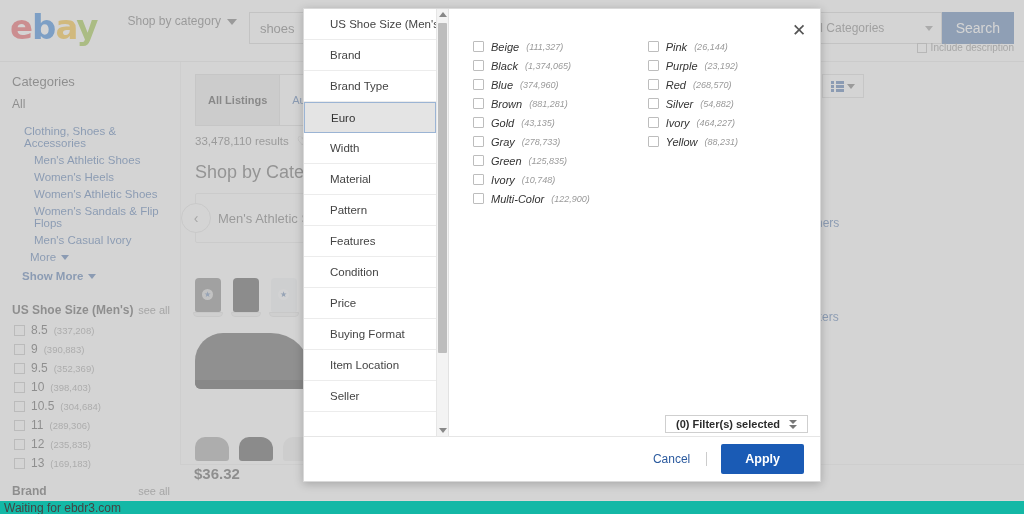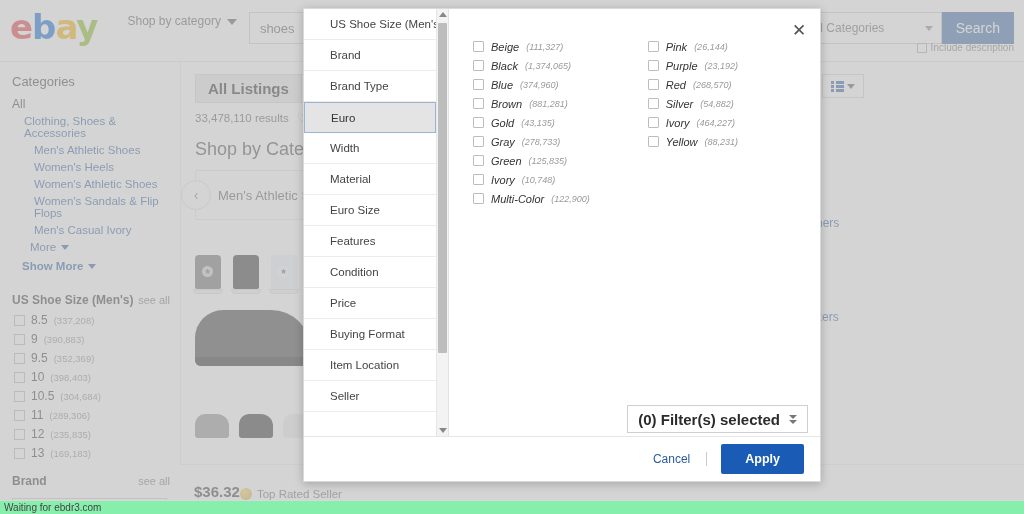--- a/index.html
+++ b/index.html
@@ -134,21 +134,21 @@
     margin: 2px 0 8px 0;
   }
   .side-h-row {
     display: flex; align-items: baseline; justify-content: space-between;
     margin: 14px 0 6px 0;
   }
   .side-h-row .t { font-size: 12px; font-weight: bold; color: #333; }
   .side-h-row .see-all { font-size: 11px; color: #767676; }
 
   .cat-all { font-size: 12px; color: #333; margin: 4px 0; }
-  .cat-l1 { font-size: 11.5px; color: #2b5a9e; margin: 4px 0 5px 12px; }
+  .cat-l1 { font-size: 11.5px; color: #2b5a9e; margin: 14px 0 5px 12px; }
   .cat-l2 { font-size: 11.5px; color: #2b5a9e; margin: 5px 0 5px 22px; }
   .cat-more { font-size: 11.5px; color: #2b5a9e; margin: 5px 0 5px 18px; }
   .cat-showmore { font-size: 11.5px; color: #2b5a9e; font-weight: bold; margin: 7px 0 21px 10px; }
   .dncaret {
     display:inline-block; margin-left: 5px;
     border-left: 4px solid transparent;
     border-right: 4px solid transparent;
     border-top: 5px solid #2b5a9e;
     vertical-align: middle;
   }
@@ -179,21 +179,21 @@
   .main {
     position: absolute;
     top: 62px; left: 180px; right: 220px; bottom: 14px;
     background: #ffffff;
     border-left: 1px solid #eee;
     padding: 12px 14px 0 14px;
     overflow: hidden;
   }
   .tabs { display: flex; align-items: center; gap: 0; margin-bottom: 6px; }
   .tab {
-    font-size: 15px; padding: 5px 12px;
+    font-size: 11px; padding: 19px 12px;
     border: 1px solid #d5d5d5;
     background: #f2f2f2; color: #333;
     white-space: nowrap;
   }
   .tab.active { background: #e8e8e8; font-weight: bold; color: #222; }
   .tab.link { background: #fff; color: #2b5a9e; border-left: none; }
 
   .results-row {
     display: flex; align-items: center; gap: 8px;
     font-size: 11.5px; color: #555; margin: 8px 0 4px 0;
@@ -284,37 +284,38 @@
   .rc-text { font-size: 12px; color: #2b5a9e; margin-top: 118px; }
   .rc-text2 { font-size: 12px; color: #2b5a9e; margin-top: 80px; }
 
   
   .listing-strip {
     position: absolute;
     left: 180px; right: 0; bottom: 14px;
     height: 36px;
     background: #fff;
     border-top: 1px solid #eee;
-    display: flex; align-items: flex-end;
+    display: flex; align-items: flex-start;
     padding-left: 14px;
+    gap: 80px;
   }
   .price { font-size: 15px; font-weight: bold; color: #333; }
   .trs { font-size: 11.5px; color: #666; display: flex; align-items: center; gap: 5px; }
   .trs .medal {
     width: 12px; height: 12px; border-radius: 50%;
     background: radial-gradient(circle at 35% 30%, #f7d774, #d8a82a);
   }
 
   
   .statusbar {
     position: absolute;
     left: 0; bottom: 0; width: 100%; height: 14px;
-    background: #86efac;
+    background: #14b8a6;
     border-top: 1px solid #d8d8d8;
-    font-size: 10px; color: #444;
+    font-size: 12px; color: #444;
     padding-left: 4px;
     display: flex; align-items: center;
     z-index: 40;
   }
 
   
   .overlay {
     position: absolute; inset: 0;
     background: rgba(190,190,190,0.66);
     z-index: 20;
@@ -414,24 +415,24 @@
     cursor: pointer; z-index: 5;
     line-height: 1;
   }
 
   
   .filters-pill {
     position: absolute;
     right: 12px; bottom: 48px;
     border: 1px solid #cfcfcf;
     background: #fff;
-    height: 28px;
+    height: 18px;
     display: flex; align-items: center; gap: 9px;
     padding: 8px 10px;
-    font-size: 15px; color: #2b2b2b; font-weight: bold;
+    font-size: 11px; color: #2b2b2b; font-weight: bold;
     z-index: 6;
     white-space: nowrap;
   }
   .filters-pill .dblcaret {
     display: flex; flex-direction: column; gap: 1px;
   }
   .filters-pill .dblcaret i {
     width: 0; height: 0;
     border-left: 4px solid transparent;
     border-right: 4px solid transparent;
@@ -650,21 +651,21 @@
     <div class="modal-body">
 
       <div class="modal-nav">
         <div class="modal-nav-inner">
           <div class="nav-item">US Shoe Size (Men's)</div>
           <div class="nav-item">Brand</div>
           <div class="nav-item">Brand Type</div>
           <div class="nav-item selected">Euro</div>
           <div class="nav-item">Width</div>
           <div class="nav-item">Material</div>
-          <div class="nav-item">Euro Size</div>
+          <div class="nav-item">Pattern</div>
           <div class="nav-item">Features</div>
           <div class="nav-item">Condition</div>
           <div class="nav-item">Price</div>
           <div class="nav-item">Buying Format</div>
           <div class="nav-item">Item Location</div>
           <div class="nav-item">Seller</div>
         </div>
         <div class="nav-scroll">
           <div class="arr-up"></div>
           <div class="thumb"></div>

